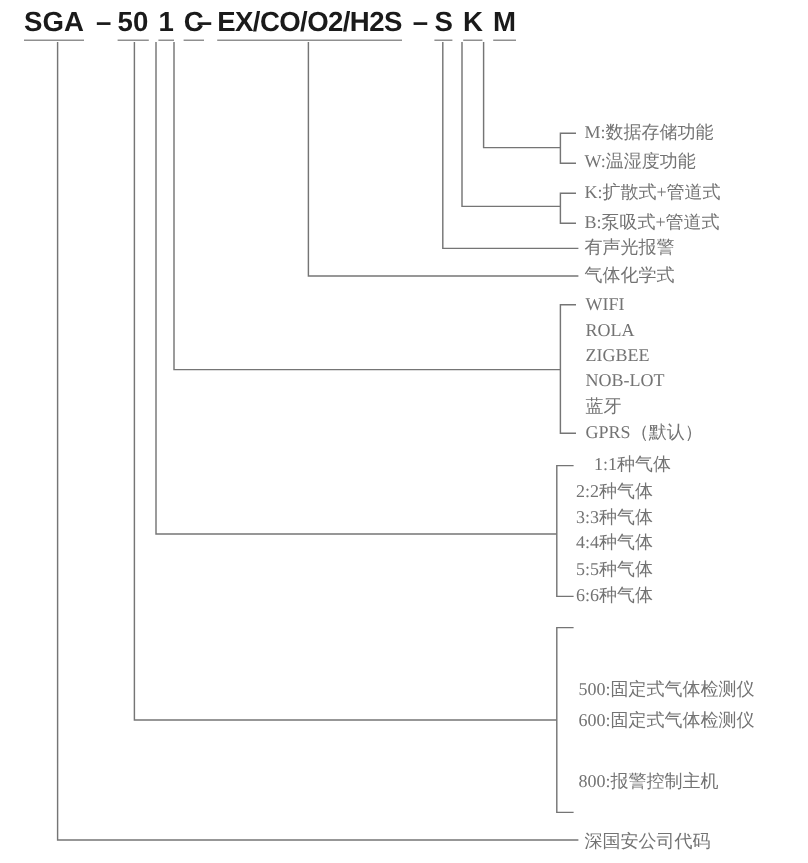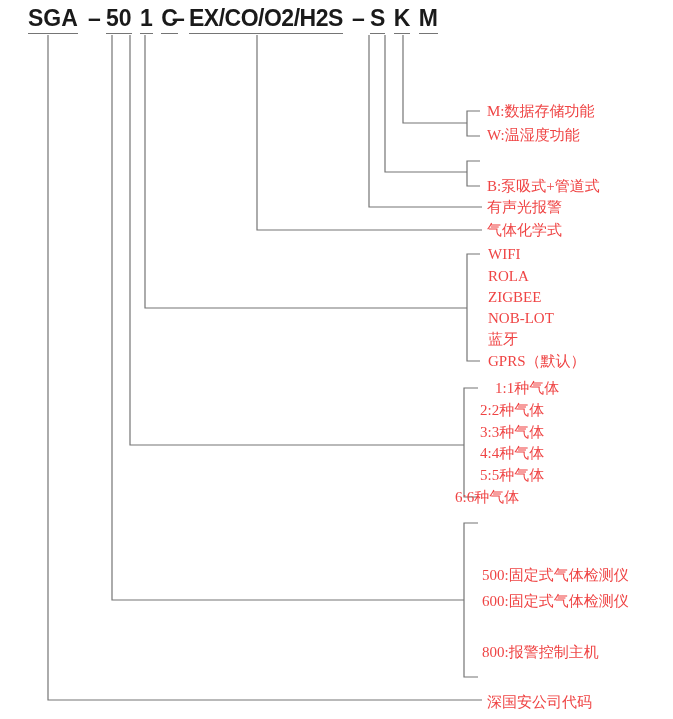--- a/index.html
+++ b/index.html
@@ -16,37 +16,36 @@
   
   .title-seg {
     position: absolute;
     top: 6px;
     font-size: 23px;
     font-weight: bold;
     color: #1a1a1a;
     letter-spacing: 0px;
     line-height: 25px;
     white-space: nowrap;
-    margin-left: 8px;
   }
   .u {
     display: inline-block;
     border-bottom: 1.5px solid #757575;
     padding-bottom: 2px;
   }
   .grp .u + .u { margin-left: 2px; }
   .tight { letter-spacing: -0.5px; }
 
   
   .lbl {
     position: absolute;
     font-family: "Liberation Serif", "DejaVu Serif", serif;
     font-size: 15px;
     line-height: 18px;
-    color: #ef4444;
+    color: #737373;
     white-space: nowrap;
   }
 </style>
 </head>
 <body>
 
 <div class="stage">
 
   <svg class="lines" width="673" height="719" viewBox="0 0 673 719" fill="none" stroke="#757575" stroke-width="1.2">
     <g>
@@ -94,38 +93,39 @@
     <span class="title-seg grp" style="left:362px">
       <span class="u">S</span>
       <span class="u">K</span>
       <span class="u">M</span>
     </span>
   </div>
 
   <div class="lbl" style="left:487px; top:102px">M:数据存储功能</div>
   <div class="lbl" style="left:487px; top:126px">W:温湿度功能</div>
 
+  <div class="lbl" style="left:487px; top:152px">K:扩散式+管道式</div>
   <div class="lbl" style="left:487px; top:177px">B:泵吸式+管道式</div>
 
   <div class="lbl" style="left:487px; top:198px">有声光报警</div>
   <div class="lbl" style="left:487px; top:221px">气体化学式</div>
 
   <div class="lbl" style="left:488px; top:245px">WIFI</div>
   <div class="lbl" style="left:488px; top:267px">ROLA</div>
   <div class="lbl" style="left:488px; top:288px">ZIGBEE</div>
   <div class="lbl" style="left:488px; top:309px">NOB-LOT</div>
   <div class="lbl" style="left:488px; top:330px">蓝牙</div>
   <div class="lbl" style="left:488px; top:352px">GPRS（默认）</div>
 
   <div class="lbl" style="left:495px; top:379px">1:1种气体</div>
   <div class="lbl" style="left:480px; top:401px">2:2种气体</div>
   <div class="lbl" style="left:480px; top:423px">3:3种气体</div>
   <div class="lbl" style="left:480px; top:444px">4:4种气体</div>
   <div class="lbl" style="left:480px; top:466px">5:5种气体</div>
-  <div class="lbl" style="left:455px; top:488px">6:6种气体</div>
+  <div class="lbl" style="left:480px; top:488px">6:6种气体</div>
 
   <div class="lbl" style="left:482px; top:566px">500:固定式气体检测仪</div>
   <div class="lbl" style="left:482px; top:592px">600:固定式气体检测仪</div>
   <div class="lbl" style="left:482px; top:643px">800:报警控制主机</div>
 
   <div class="lbl" style="left:487px; top:693px">深国安公司代码</div>
 
 </div>
 
 </body></html>

